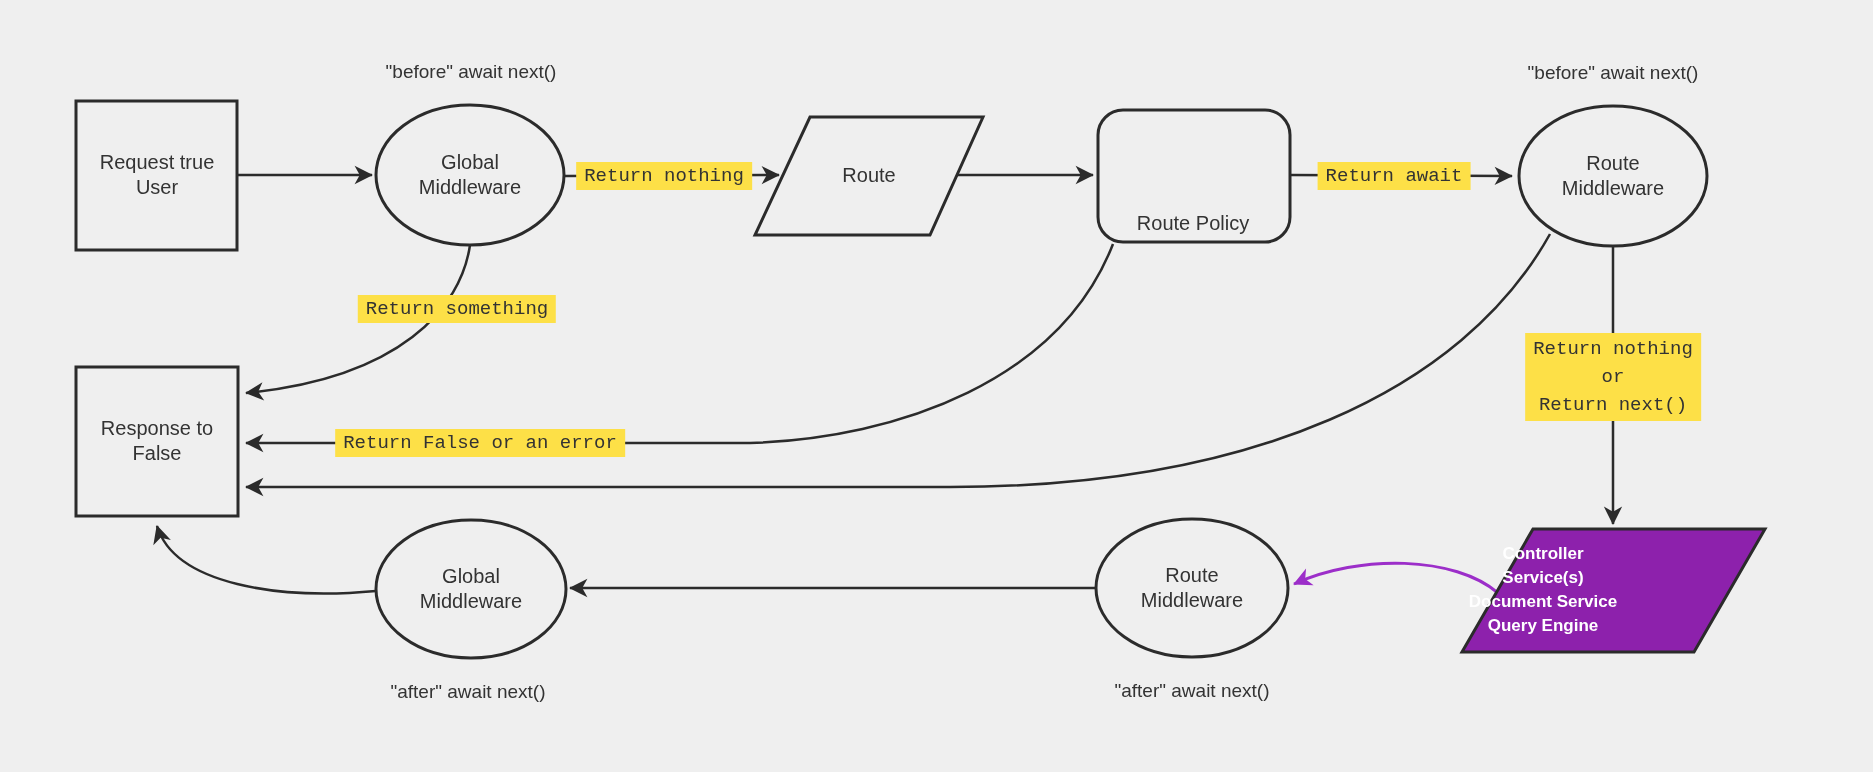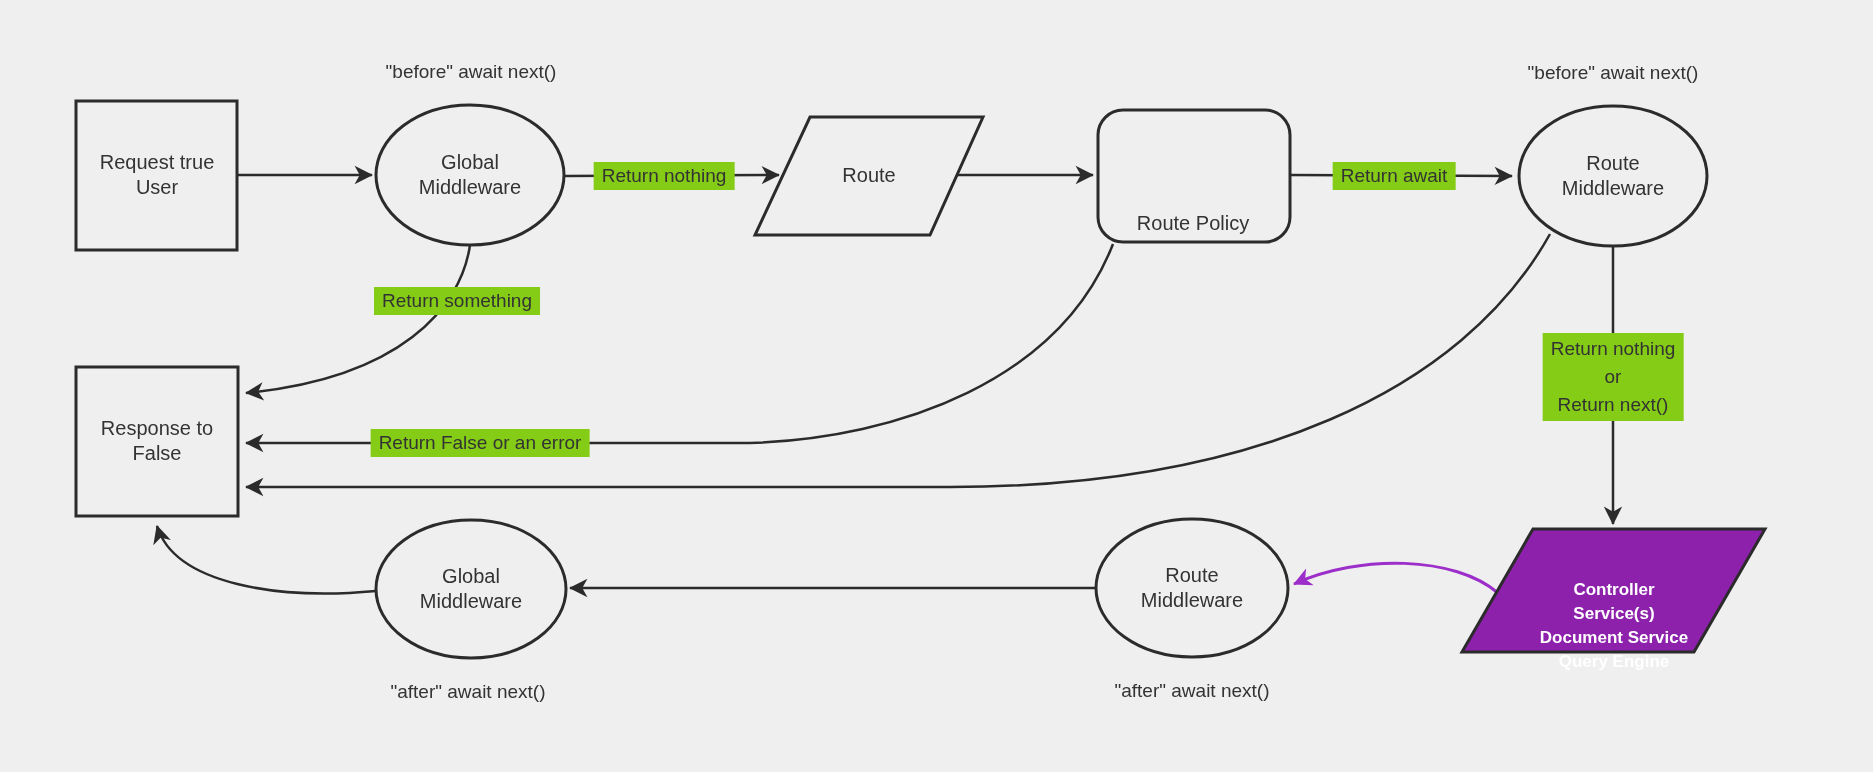--- a/index.html
+++ b/index.html
@@ -20,21 +20,21 @@
   .label {
     position: absolute;
     transform: translate(-50%, -50%);
     text-align: center;
     white-space: pre-line;
     font-size: 19px;
     line-height: 24px;
     color: #333333;
   }
   .node-label { font-size: 20px; line-height: 25px; }
-  .edge-label { background: #84cc16; padding: 2px 8px; }
+  .edge-label { background: #fde047; padding: 2px 8px; font-family: Liberation Mono, monospace; }
   .purple-label {
     color: #ffffff;
     font-weight: bold;
     font-size: 17px;
     line-height: 24px;
     background: transparent;
   }
 </style>
 </head>
 <body>
@@ -77,35 +77,35 @@
   <div class="label node-label" style="left:157px; top:175px;">Request true
 User</div>
   <div class="label node-label" style="left:470px; top:175px;">Global
 Middleware</div>
   <div class="label node-label" style="left:869px; top:175px;">Route</div>
   <div class="label node-label" style="left:1193px; top:176px;margin-top:47px;">Route Policy</div>
   <div class="label node-label" style="left:1613px; top:176px;">Route
 Middleware</div>
   <div class="label node-label" style="left:157px; top:441px;">Response to
 False</div>
-  <div class="label purple-label" style="left:1614px; top:590px;margin-top:36px;">Controller
+  <div class="label purple-label" style="left:1543px; top:590px;">Controller
 Service(s)
 Document Service
 Query Engine</div>
   <div class="label node-label" style="left:1192px; top:588px;">Route
 Middleware</div>
   <div class="label node-label" style="left:471px; top:589px;">Global
 Middleware</div>
 
   <div class="label" style="left:471px; top:72px;">"before" await next()</div>
   <div class="label" style="left:1613px; top:73px;">"before" await next()</div>
   <div class="label" style="left:468px; top:692px;">"after" await next()</div>
   <div class="label" style="left:1192px; top:691px;">"after" await next()</div>
 
   <div class="label edge-label" style="left:664px; top:176px;">Return nothing</div>
   <div class="label edge-label" style="left:1394px; top:176px;">Return await</div>
-  <div class="label edge-label" style="left:457px; top:301px;">Return something</div>
+  <div class="label edge-label" style="left:457px; top:309px;">Return something</div>
   <div class="label edge-label" style="left:480px; top:443px;">Return False or an error</div>
   <div class="label edge-label" style="left:1613px; top:377px; line-height:28px;">Return nothing
 or
 Return next()</div>
 
 </div>
 
 </body></html>

